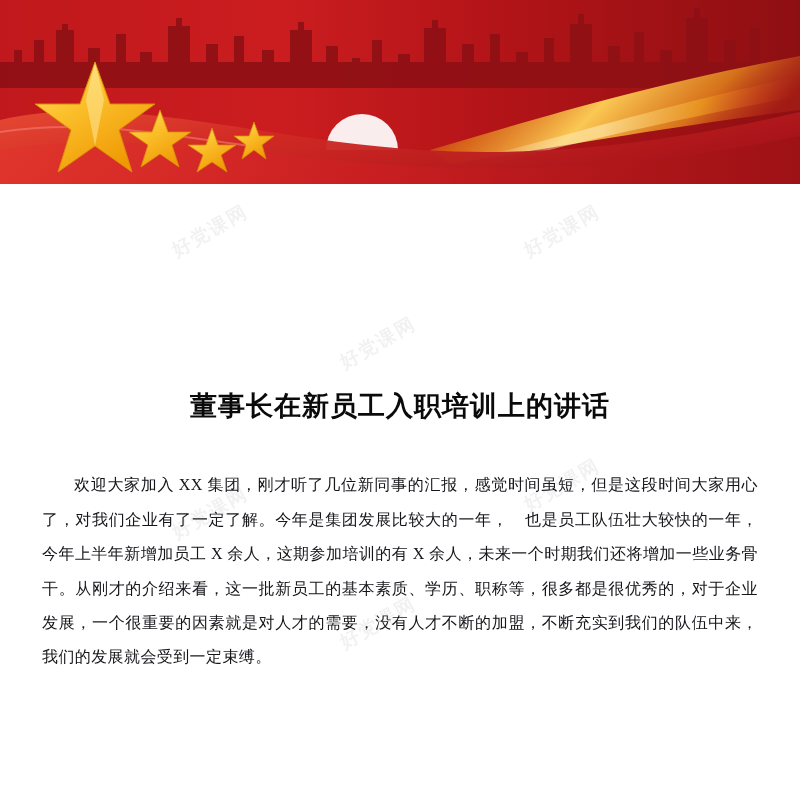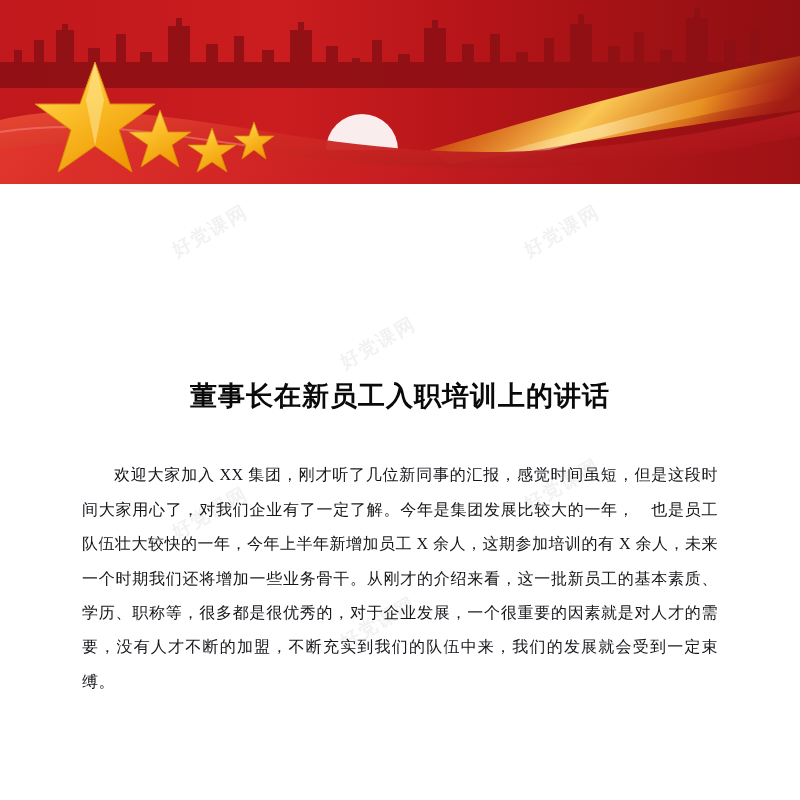--- a/index.html
+++ b/index.html
@@ -55,23 +55,23 @@
   .wm-2 { left: 520px; top: 218px; }
   .wm-3 { left: 336px; top: 330px; }
   .wm-4 { left: 168px; top: 500px; }
   .wm-5 { left: 520px; top: 472px; }
   .wm-6 { left: 336px; top: 610px; }
 
   
   .doc {
     position: absolute;
     left: 0;
-    top: 180px;
-    width: 800px;
-    padding: 0 82px;
+    top: 190px;
+    width: 800px;
+    padding: 0 42px;
     box-sizing: border-box;
   }
 
   .doc-title {
     margin: 0;
     padding: 200px 0 0 0;
     text-align: center;
     font-family: "Liberation Serif", "DejaVu Serif", serif;
     font-size: 27px;
     font-weight: bold;

